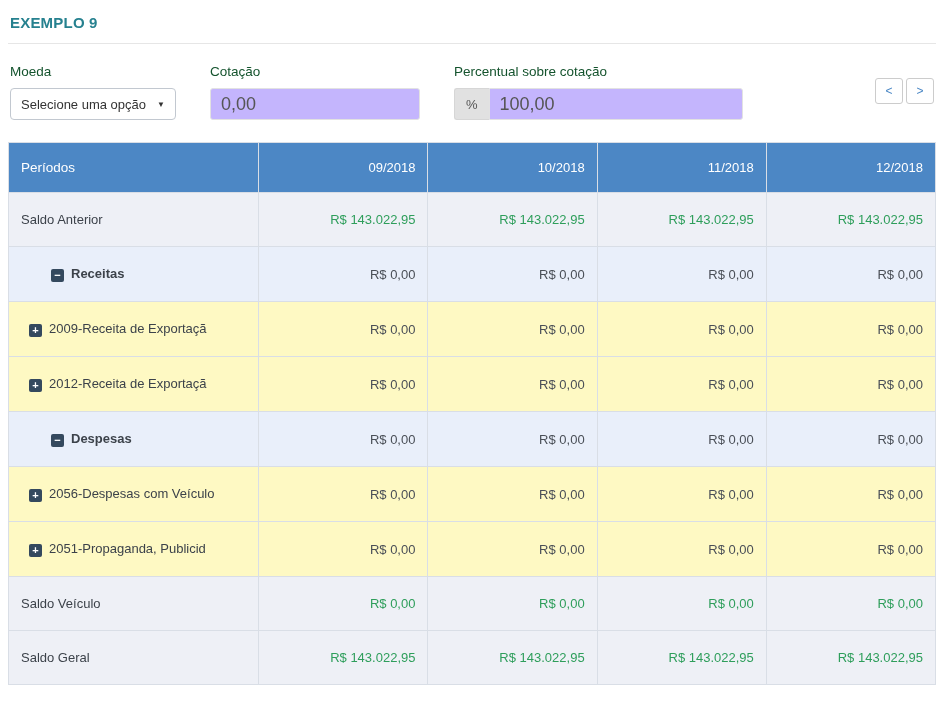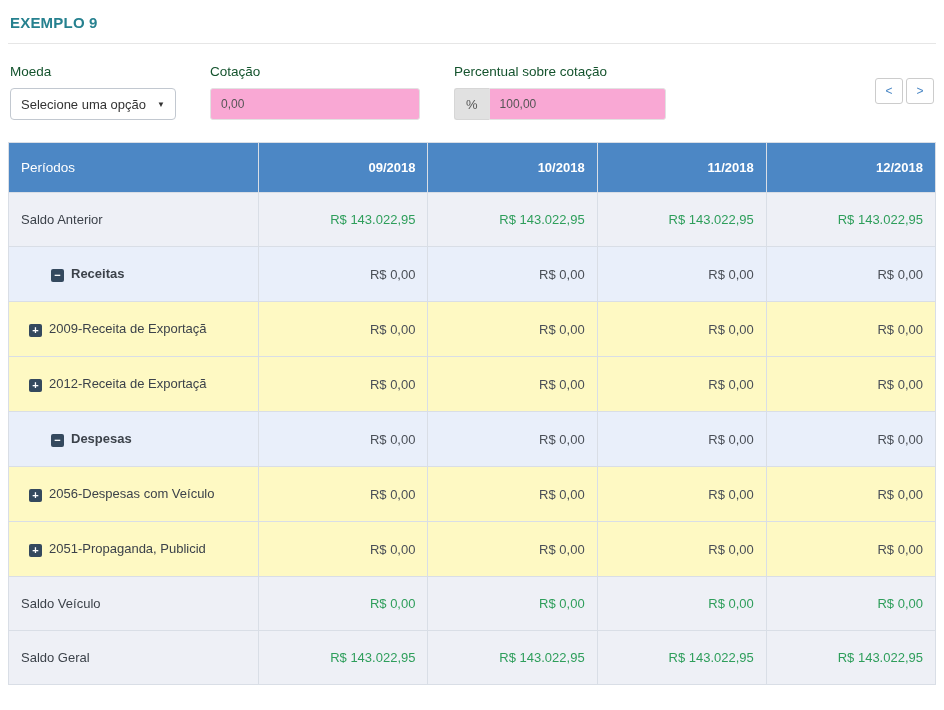--- a/index.html
+++ b/index.html
@@ -49,25 +49,25 @@
     padding: 0 10px;
     font-size: 13px;
     color: #333;
     cursor: pointer;
   }
   .select-caret { font-size: 8px; color: #333; margin-left: 8px; }
 
   .input-plain {
     width: 210px;
     height: 32px;
-    background: #f9a8d4;
+    background: #c4b5fd;
     border: 1px solid #e2e2e2;
     border-radius: 3px;
     padding: 0 10px;
-    font-size: 12px;
+    font-size: 18px;
     color: #555;
     font-family: "Liberation Sans", sans-serif;
   }
   .input-group { display: flex; width: 210px; }
   .input-prefix {
     background: #e1e1e1;
     border: 1px solid #d6d6d6;
     border-right: none;
     border-radius: 3px 0 0 3px;
     display: flex;
@@ -105,21 +105,21 @@
   }
   table.periods th, table.periods td { border: 1px solid #d9dee6; }
 
   thead th {
     background: #4c87c5;
     color: #fff;
     padding: 17px 12px;
     border-color: #c9d4e2;
   }
   th.th-first { text-align: left; font-weight: 400; font-size: 13.5px; width: 27%; }
-  th.th-val   { text-align: right; font-weight: 700; width: 18.25%; }
+  th.th-val   { text-align: right; font-weight: 400; width: 18.25%; }
 
   td.cell-label { text-align: left;  padding: 19px 12px; color: #3c424a; }
   td.cell-val   { text-align: right; padding: 19px 12px; color: #4a4f57; }
 
   tr.summary td { background: #eef0f6; }
   tr.summary td.cell-label { font-weight: 400; }
   tr.summary td.cell-val   { color: #2e9e5b; }
 
   tr.group td { background: #e9effa; }
   tr.group td.cell-label { font-weight: 700; padding-left: 42px; }

